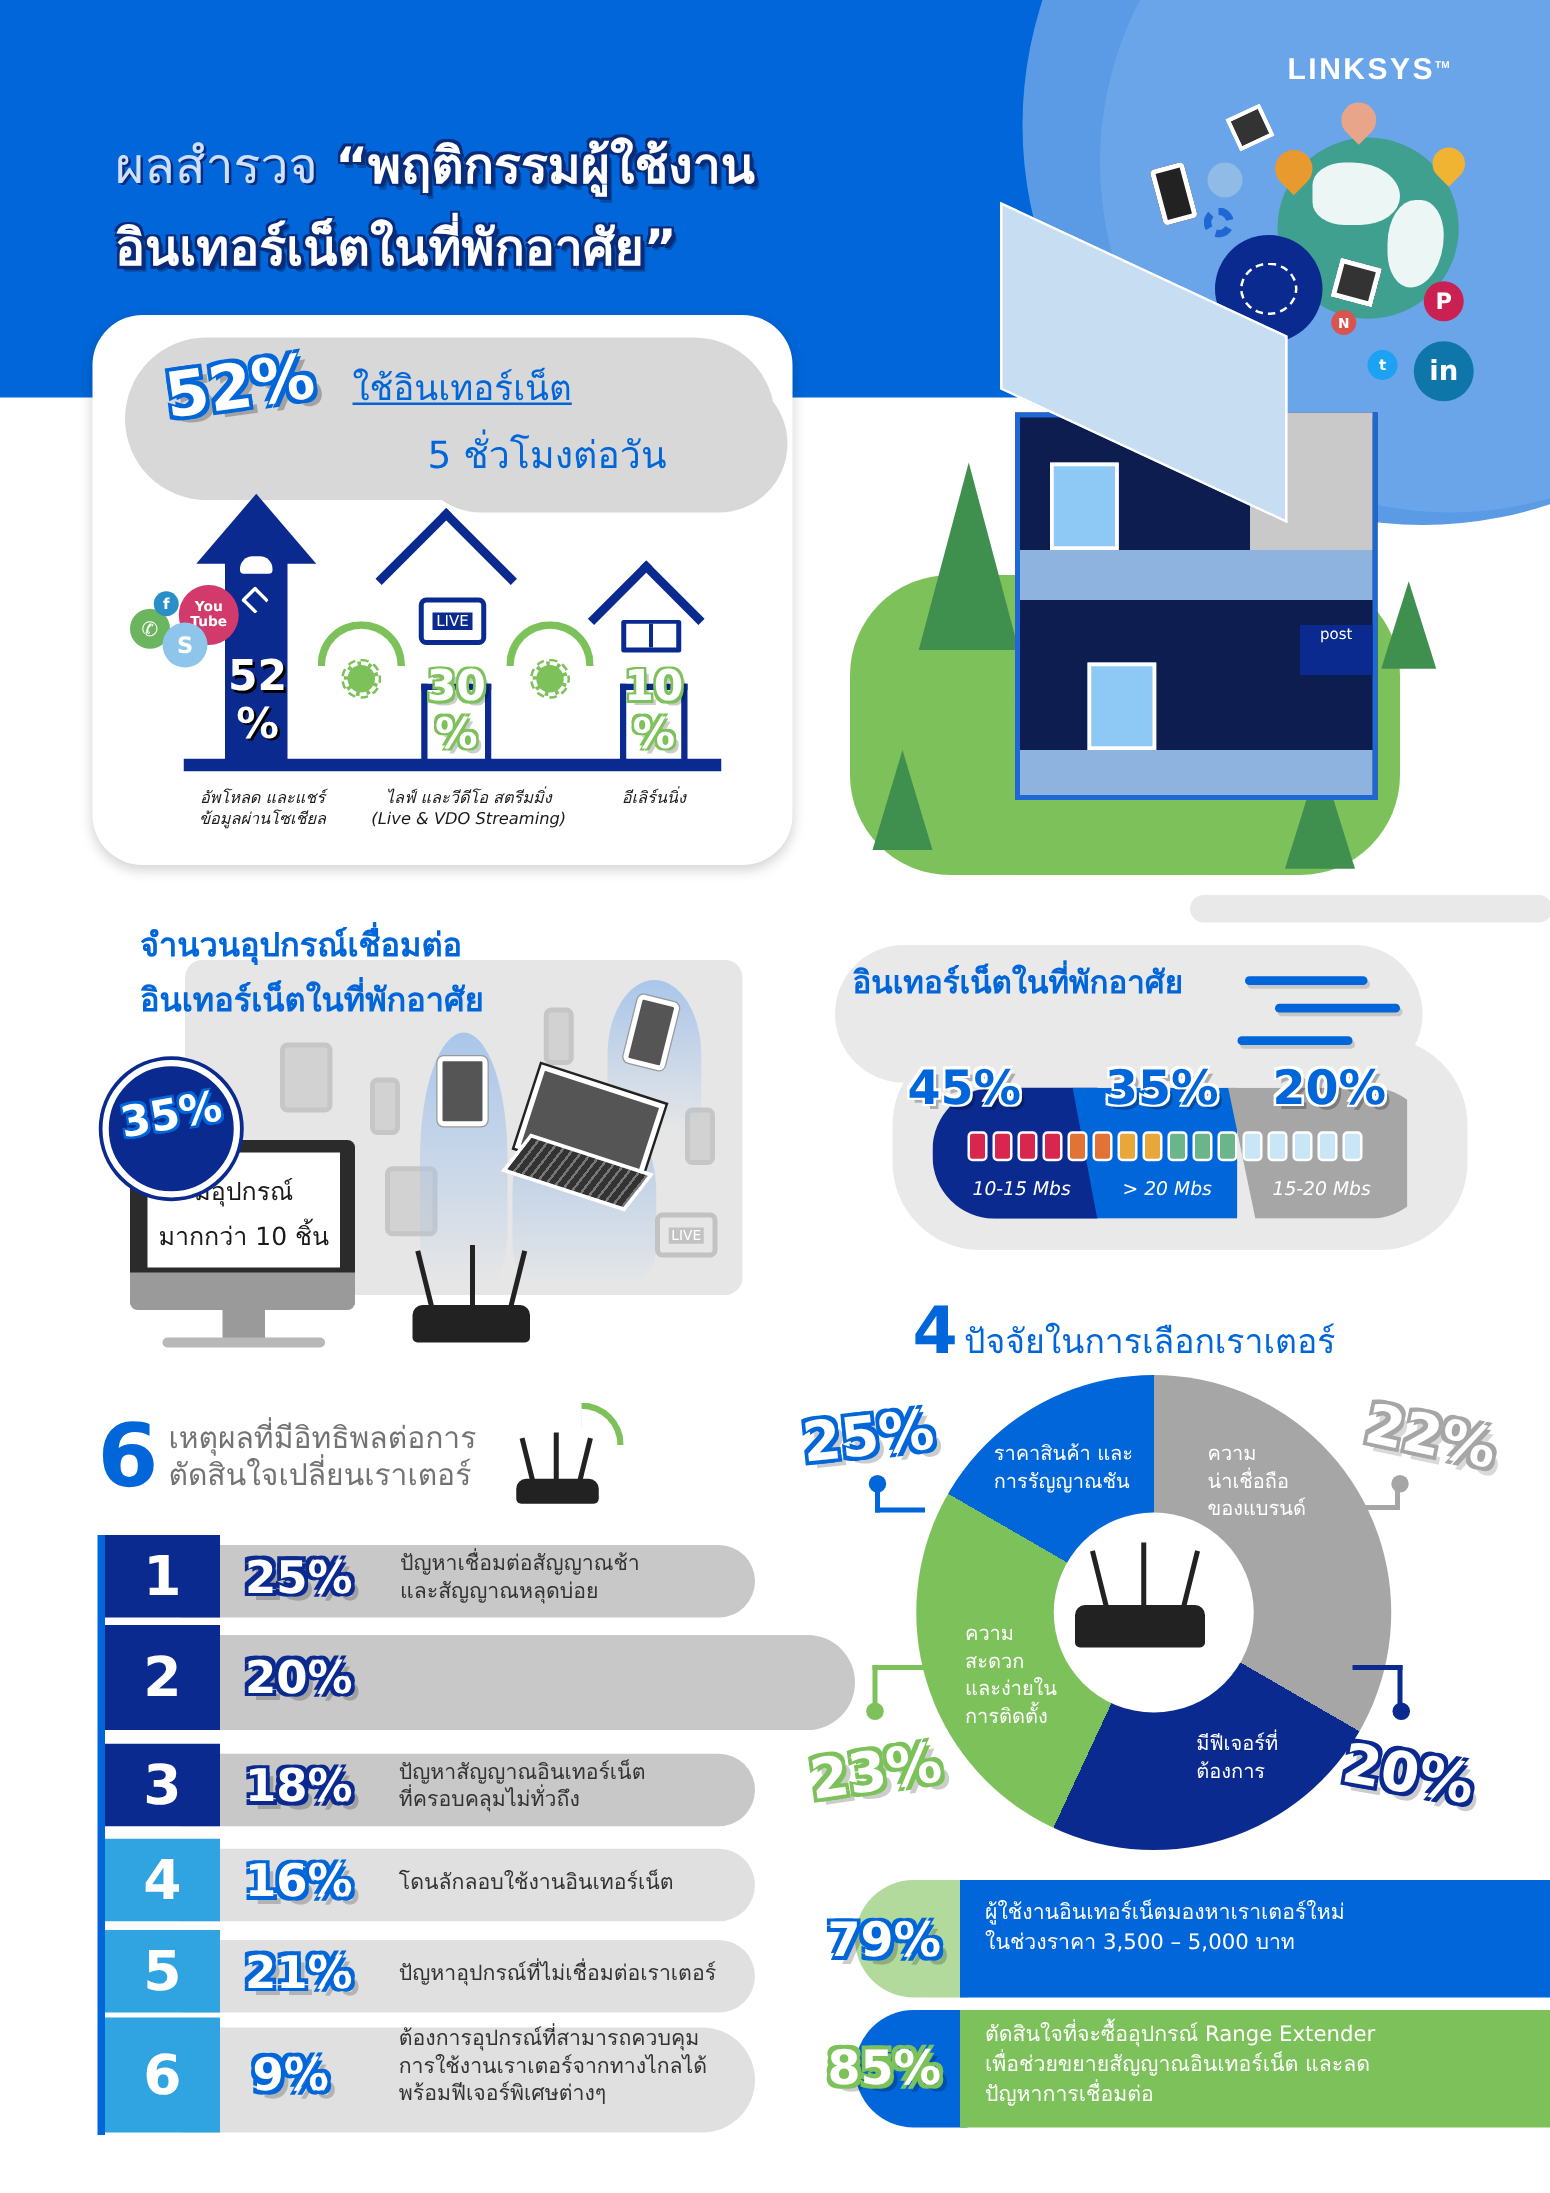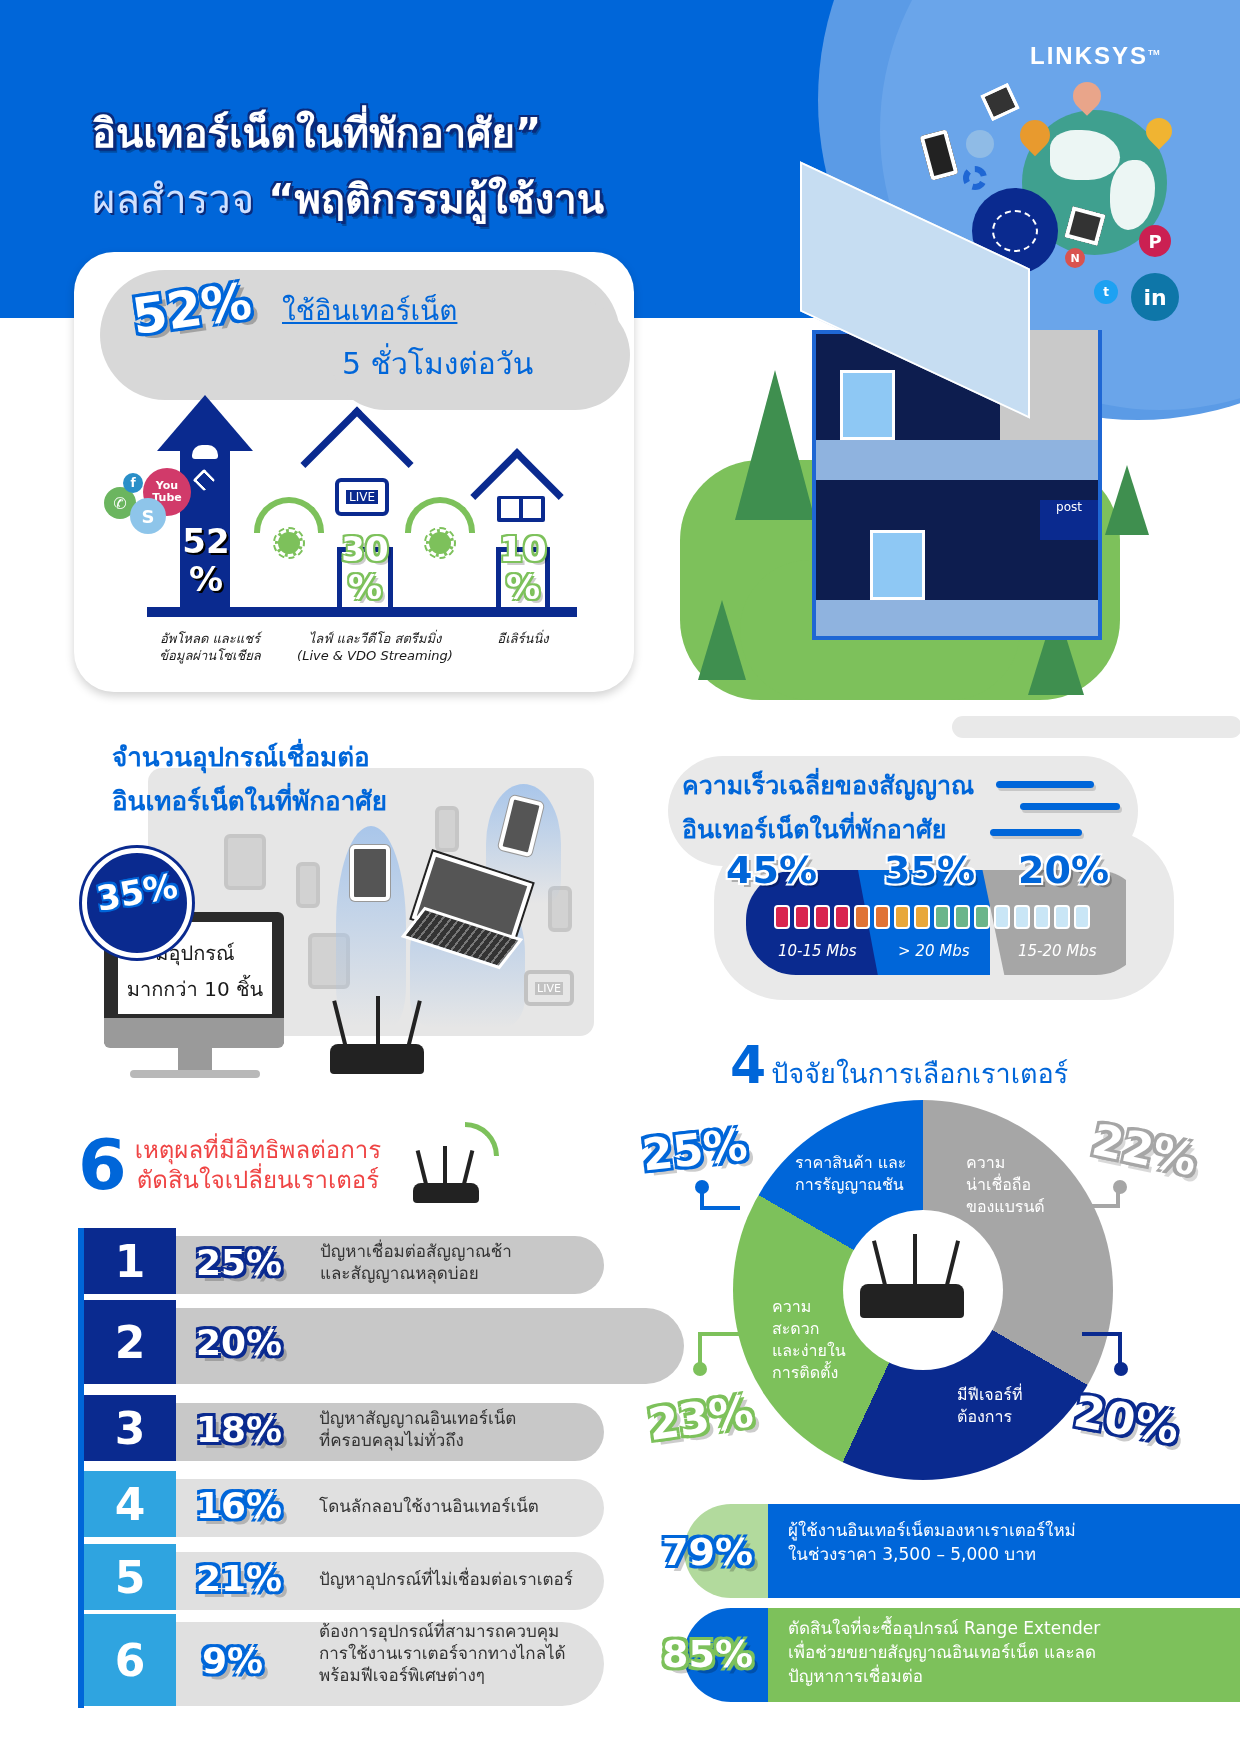--- a/index.html
+++ b/index.html
@@ -86,21 +86,21 @@
   .stroke-blue { text-shadow: 3px 3px 0 #0066d9, -3px -3px 0 #0066d9, 3px -3px 0 #0066d9, -3px 3px 0 #0066d9, 6px 6px 0 rgba(0,0,0,.2); }
   .stroke-gray { text-shadow: 3px 3px 0 #a6a6a6, -3px -3px 0 #a6a6a6, 3px -3px 0 #a6a6a6, -3px 3px 0 #a6a6a6, 6px 6px 0 rgba(0,0,0,.15); }
   .stroke-green { text-shadow: 3px 3px 0 #7dc15b, -3px -3px 0 #7dc15b, 3px -3px 0 #7dc15b, -3px 3px 0 #7dc15b, 6px 6px 0 rgba(0,0,0,.2); }
   .stroke-navy { text-shadow: 3px 3px 0 #0a2a8f, -3px -3px 0 #0a2a8f, 3px -3px 0 #0a2a8f, -3px 3px 0 #0a2a8f, 6px 6px 0 rgba(0,0,0,.2); }
   .conn { border-color: #0066d9; border-style: solid; }
   .conn-dot { width: 14px; height: 14px; border-radius: 50%; }
 
   
   .r6-title { left: 78px; top: 1125px; }
   .r6-num { font-size: 70px; font-weight: 700; color: #0066d9; line-height: 80px; }
-  .r6-text { font-size: 24px; color: #ef4444; line-height: 30px; text-align: center; }
+  .r6-text { font-size: 24px; color: #737373; line-height: 30px; }
   .r6-rail { left: 78px; top: 1228px; width: 6px; height: 480px; background: #0066d9; }
   .r-row { left: 84px; height: 66px; }
   .r-bar { position: absolute; left: 60px; top: 8px; height: 58px; background: #c8c8c8; border-radius: 0 34px 34px 0; }
   .r-numbox { position: absolute; left: 0; top: 0; width: 92px; height: 66px; color: #fff; font-size: 44px; font-weight: 700; display: flex; align-items: center; justify-content: center; }
   .r-pct { position: absolute; left: 112px; top: 14px; font-size: 36px; font-weight: 700; color: #fff; }
   .r-desc { position: absolute; left: 235px; top: 10px; font-size: 17px; line-height: 22px; color: #333; }
 
   
   .stat-bar { left: 768px; height: 94px; }
   .stat-text { color: #fff; font-size: 17px; line-height: 24px; }
@@ -115,22 +115,22 @@
 
 <div class="abs top-band"></div>
 <div class="abs top-circle"></div>
 <div class="abs top-circle-inner"></div>
 
 <div class="abs logo">
   <span>LINKSYS</span><sup>TM</sup>
 </div>
 
 <div class="abs main-title">
+  <div><span class="lead">ผลสำรวจ</span>&nbsp;<span>“พฤติกรรมผู้ใช้งาน</span></div>
   <div>อินเทอร์เน็ตในที่พักอาศัย”</div>
-  <div><span class="lead">ผลสำรวจ</span>&nbsp;<span>“พฤติกรรมผู้ใช้งาน</span></div>
 </div>
 
 <div class="abs" style="left:1022px;top:110px;width:145px;height:145px;border-radius:50%;background:#3fa08f;"></div>
 <div class="abs" style="left:1050px;top:130px;width:70px;height:50px;border-radius:40% 60% 50% 40%;background:#fff;opacity:.9;"></div>
 <div class="abs" style="left:1110px;top:160px;width:45px;height:70px;border-radius:50% 40% 60% 40%;background:#fff;opacity:.9;"></div>
 <div class="abs" style="left:1073px;top:82px;width:28px;height:28px;border-radius:50% 50% 50% 0;transform:rotate(-45deg);background:#e9a58a;"></div>
 <div class="abs" style="left:1020px;top:120px;width:30px;height:30px;border-radius:50% 50% 50% 0;transform:rotate(-45deg);background:#e89a2e;"></div>
 <div class="abs" style="left:1146px;top:118px;width:26px;height:26px;border-radius:50% 50% 50% 0;transform:rotate(-45deg);background:#f0b432;"></div>
 <div class="abs" style="left:985px;top:88px;width:30px;height:28px;background:#fff;border:3px solid #fff;transform:rotate(-25deg);box-shadow:inset 0 0 0 14px #333;"></div>
 <div class="abs" style="left:925px;top:132px;width:28px;height:46px;background:#fff;border-radius:4px;transform:rotate(-15deg);box-shadow:inset 0 0 0 4px #fff, inset 0 0 0 20px #222;"></div>
@@ -257,21 +257,20 @@
 
 <div class="abs antenna" style="left:338px;top:1000px;height:48px;transform:rotate(-14deg);"></div>
 <div class="abs antenna" style="left:376px;top:996px;height:50px;"></div>
 <div class="abs antenna" style="left:412px;top:1000px;height:48px;transform:rotate(14deg);"></div>
 <div class="abs router-body" style="left:330px;top:1044px;width:94px;height:30px;"></div>
 
 <div class="abs speed-cloud3"></div>
 <div class="abs speed-cloud"></div>
 <div class="abs speed-cloud2"></div>
 <div class="abs speed-title">
-  <div>ความเร็วเฉลี่ยของสัญญาณ</div>
   <div>อินเทอร์เน็ตในที่พักอาศัย</div>
 </div>
 <div class="abs speed-line" style="left:996px;top:781px;width:98px;"></div>
 <div class="abs speed-line" style="left:1020px;top:803px;width:100px;"></div>
 <div class="abs speed-line" style="left:990px;top:829px;width:92px;"></div>
 
 <div class="abs speed-bar">
   <div class="seg" style="width:132px;background:#0a2a8f;"></div>
   <div class="seg" style="width:132px;background:#0066d9;clip-path:polygon(0 0,100% 0,100% 100%,15% 100%);margin-left:-20px;"></div>
   <div class="seg" style="width:156px;background:#a6a6a6;clip-path:polygon(8% 0,100% 0,100% 100%,22% 100%);margin-left:-20px;"></div>

